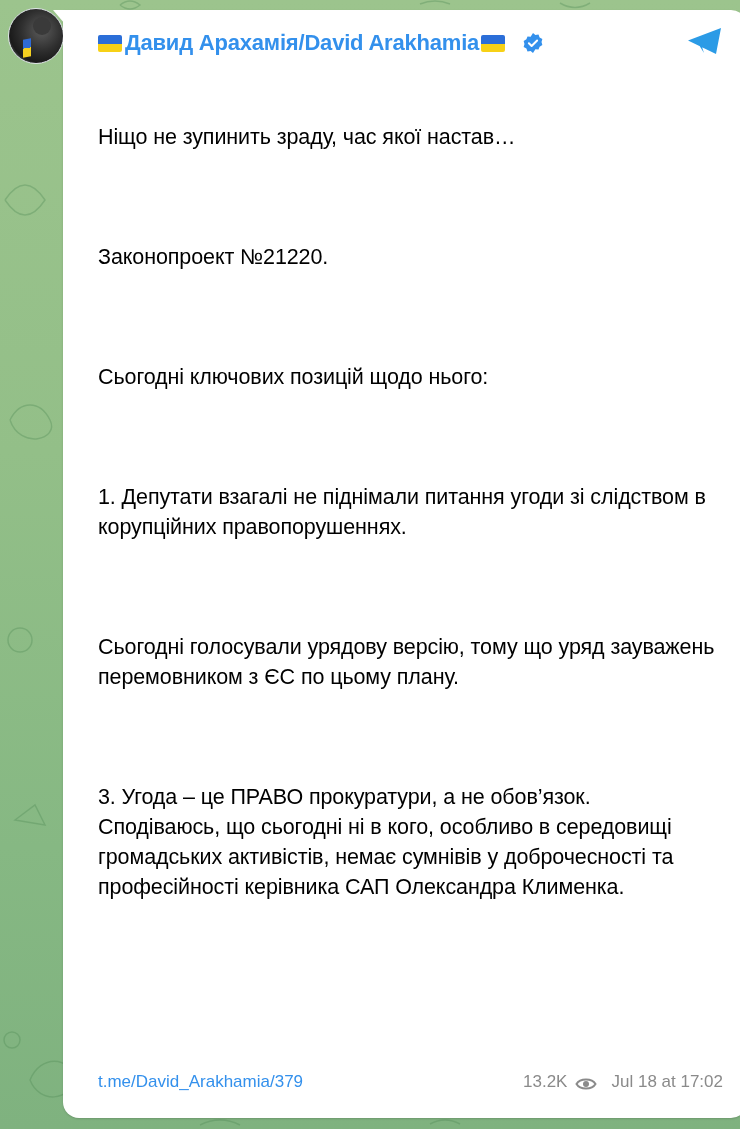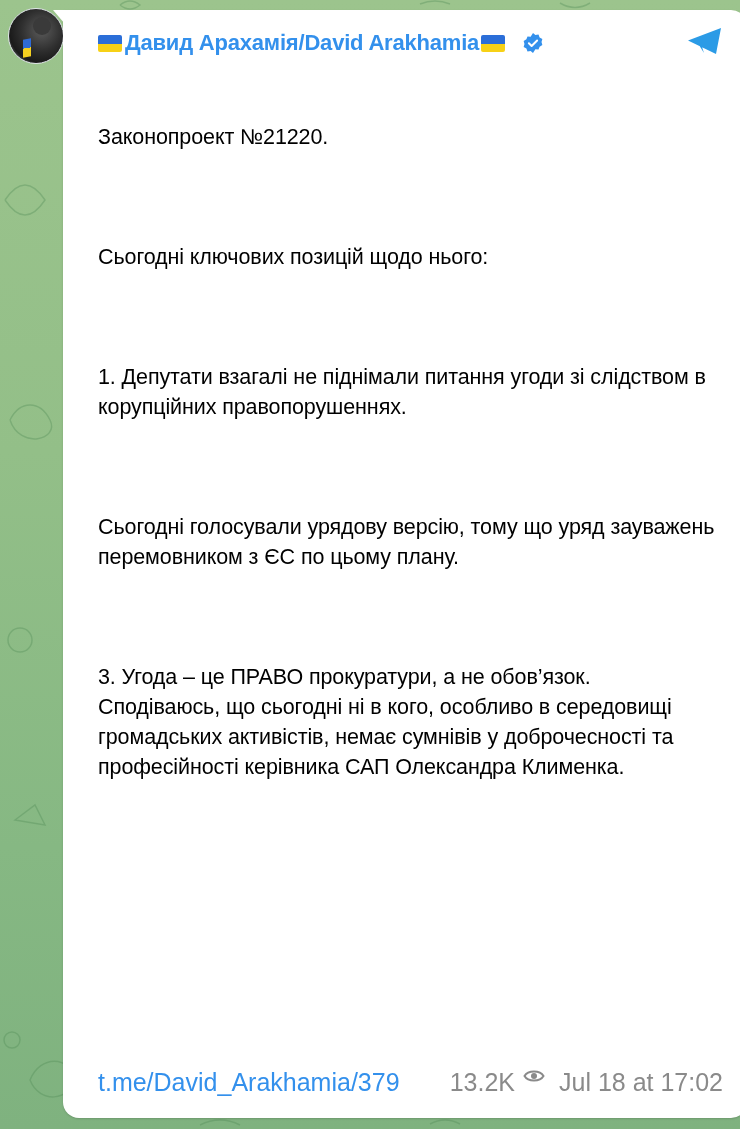--- a/index.html
+++ b/index.html
@@ -55,24 +55,24 @@
     }
     .text {
       position:absolute; left:35px; top:52px; width:620px;
       color:#000000; font-size:21.5px; line-height:30px; letter-spacing:-0.1px;
       white-space:pre-wrap;
     }
     .para { margin:0 0 30px 0; }
     .footer {
       position:absolute; left:35px; right:24px; bottom:22px; height:28px;
       display:flex; align-items:center; justify-content:space-between;
-      font-size:25px;
+      font-size:17px;
     }
     .link { color:#3390ec; text-decoration:none; }
-    .meta { color:#8a8a8a; display:flex; align-items:flex-start; gap:8px; }
+    .meta { color:#8a8a8a; display:flex; align-items:flex-end; gap:8px; }
     .eye { width:22px; height:16px; display:inline-block; }
   </style>
 </head>
 <body>
 
 <svg class="pattern" width="740" height="1129" viewBox="0 0 740 1129">
   <g fill="none" stroke="#4f8a55" stroke-width="1.5">
     <path d="M5 200 q20 -30 40 0 q-20 30 -40 0"></path>
     <path d="M10 420 c10 -20 30 -20 40 0 s-30 30 -40 0"></path>
     <circle cx="20" cy="640" r="12"></circle>
@@ -107,20 +107,21 @@
       <path fill="none" stroke="#ffffff" stroke-width="2.2" stroke-linecap="round" stroke-linejoin="round" d="M7.5 12.3l3 3 6-6"></path>
     </svg>
   </div>
 
   <svg class="share" viewBox="0 0 36 30">
     <path fill="#2b9be6" d="M1 14.5 L34 2 L29 28 Z M12 19 L29 6 L15 21 L17 27 Z"></path>
     <path fill="#ffffff" d="M13 18 L29 6 L16 21 Z" opacity="0"></path>
   </svg>
 
   <div class="text">
+    <div class="para">Ніщо не зупинить зраду, час якої настав…</div>
     <div class="para">Законопроект №21220.</div>
     <div class="para">Сьогодні ключових позицій щодо нього:</div>
     <div class="para">1. Депутати взагалі не піднімали питання угоди зі слідством в корупційних правопорушеннях.</div>
     <div class="para">Сьогодні голосували урядову версію, тому що уряд зауважень перемовником з ЄС по цьому плану.</div>
     <div class="para">3. Угода – це ПРАВО прокуратури, а не обов’язок. Сподіваюсь, що сьогодні ні в кого, особливо в середовищі громадських активістів, немає сумнівів у доброчесності та професійності керівника САП Олександра Клименка.</div>
     
     
   </div>
 
   <div class="footer">

